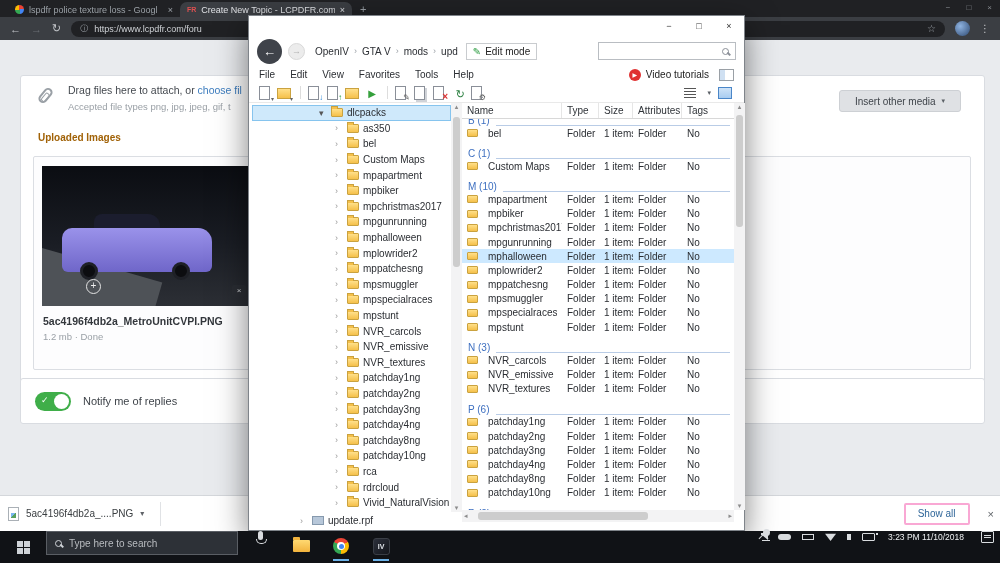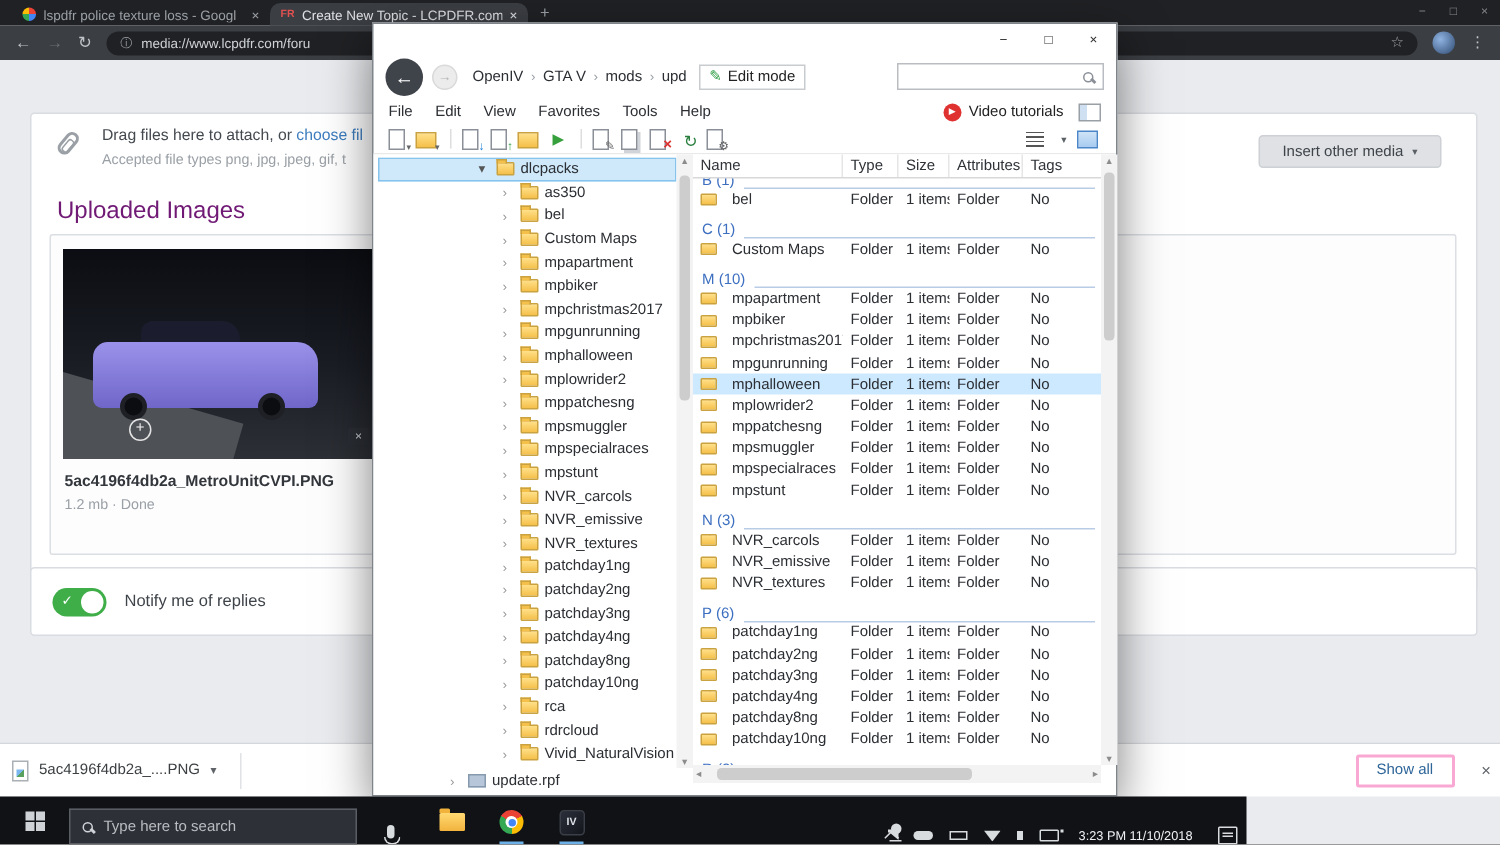--- a/index.html
+++ b/index.html
@@ -29,21 +29,21 @@
   .pagebg{position:absolute;top:40px;left:0;width:896px;height:455px;background:#e9ebee}
   .card{position:absolute;background:#fff;border:1px solid #d9dce1;border-radius:3px}
   .card1{left:20px;top:35px;width:965px;height:320px}
   .clip-icon{position:absolute;left:20px;top:11px;width:9px;height:17px;border:2px solid #9aa0a6;border-radius:5px;transform:rotate(40deg)}
   .clip-icon::after{content:"";position:absolute;left:1px;top:3px;width:3px;height:8px;border:1px solid #9aa0a6;border-radius:2px}
   .drag-line{position:absolute;left:47px;top:8px;font-size:10.5px;color:#44494f;white-space:nowrap}
   .drag-line .lnk{color:#3d7dbf}
   .accepted{position:absolute;left:47px;top:25px;font-size:9.5px;color:#9aa0a6;white-space:nowrap}
   .insert-btn{position:absolute;left:818px;top:14px;width:122px;height:22px;background:#dfe1e4;border:1px solid #cdd0d4;border-radius:3px;display:flex;align-items:center;justify-content:center;gap:6px;font-size:10px;color:#3f444a}
   .caret{font-size:7px;color:#5b6066}
-  .up-head{position:absolute;left:17px;top:56px;font-size:16px;font-weight:normal;color:#701a75}
+  .up-head{position:absolute;left:17px;top:56px;font-size:10px;font-weight:bold;color:#a16207}
   .upbox{position:absolute;left:12px;top:80px;width:938px;height:214px;border:1px solid #dbdee3;background:#fdfdfe;border-radius:2px}
   .thumb{position:absolute;left:8px;top:9px;width:210px;height:140px;background:#14161b;overflow:hidden}
   .thumb .sky{position:absolute;inset:0;background:linear-gradient(180deg,#0b0d12,#1a1d24 55%,#2c2f35)}
   .thumb .road{position:absolute;left:-25px;bottom:-14px;width:140px;height:58px;background:#4e5257;transform:rotate(16deg)}
   .thumb .car{position:absolute;left:20px;top:62px;width:150px;height:44px;background:linear-gradient(180deg,#9a92ea,#6f66c9);border-radius:10px 14px 6px 6px}
   .thumb .glass{position:absolute;left:52px;top:48px;width:66px;height:16px;background:#1b1d2e;border-radius:8px 12px 0 0}
   .thumb .w1{position:absolute;left:38px;top:96px;width:18px;height:18px;background:#0c0d10;border:3px solid #1e2026;border-radius:50%}
   .thumb .w2{position:absolute;left:130px;top:96px;width:18px;height:18px;background:#0c0d10;border:3px solid #1e2026;border-radius:50%}
   .plus-badge{position:absolute;left:44px;bottom:12px;width:15px;height:15px;border:1.5px solid #e4e4e4;border-radius:50%;color:#eee;font-size:10px;line-height:12px;text-align:center}
   .rm-badge{position:absolute;right:6px;bottom:9px;width:14px;height:12px;background:#2a2d33;border-radius:2px;color:#cfd2d6;font-size:8px;line-height:12px;text-align:center}
@@ -137,21 +137,21 @@
   .lg{display:flex;align-items:flex-end;gap:6px;height:14px;margin-top:5px;padding-left:6px}
   .lg.clip{margin-top:-7px}
   .lg-label{color:#3d6fc0;white-space:nowrap}
   .lg-line{flex:1;height:1px;background:#b9cce6;margin-right:4px}
   .lrow{display:grid;grid-template-columns:100px 37px 34px 49px auto;align-items:center;height:14.2px;color:#2b2e33}
   .lrow.sel{background:#cde9ff}
   .lrow span{padding-left:5px;white-space:nowrap;overflow:hidden}
   .c-name{display:flex;align-items:center;gap:5px}
 
   
-  .taskbar{position:absolute;left:0;top:531px;width:831px;height:32px;background:#101216;display:flex;align-items:flex-end;color:#e8e8e8}
+  .taskbar{position:absolute;left:0;top:531px;width:1000px;height:32px;background:#101216;display:flex;align-items:flex-start;color:#e8e8e8}
   .start{width:46px;height:32px;display:flex;align-items:center;justify-content:center}
   .winlogo{width:13px;height:13px;display:grid;grid-template-columns:6px 6px;grid-template-rows:6px 6px;gap:1px}
   .winlogo i{background:#cfd3d8}
   .tsearch{width:192px;height:24px;background:#2d3137;border:1px solid #5a5e64;display:flex;align-items:center;gap:7px;padding:0 8px;font-size:10px;color:#b9bcc0}
   .tsearch .mag{border-color:#cfd3d8}
   .tsearch .mag::after{background:#cfd3d8}
   .mic{position:relative;width:5px;height:9px;background:#d9dcdf;border-radius:3px;margin:0 16px 4px 20px}
   .mic::after{content:"";position:absolute;left:-2px;bottom:-4px;width:9px;height:4px;border:1px solid #d9dcdf;border-top:none;border-radius:0 0 5px 5px}
   .tb-apps{display:flex;align-items:center;gap:16px;margin-left:10px}
   .tapp{width:24px;height:30px;display:flex;align-items:center;justify-content:center;position:relative}
@@ -202,21 +202,21 @@
         <span>×</span>
       </span>
   </div>
 
   <div class="urlbar">
     <span class="nav-ico">←</span>
     <span class="nav-ico dis">→</span>
     <span class="nav-ico">↻</span>
     <div class="pill">
       <span class="info">ⓘ</span>
-      <span>media://www.lcpdfr.com/foru</span>
+      <span>https://www.lcpdfr.com/foru</span>
       <span class="star">☆</span>
     </div>
     <span class="avatar"></span>
     <span class="menu3">⋮</span>
   </div>
 
   <div class="pagebg">
     <div class="card card1">
       <span class="clip-icon"></span>
       <div class="drag-line">

